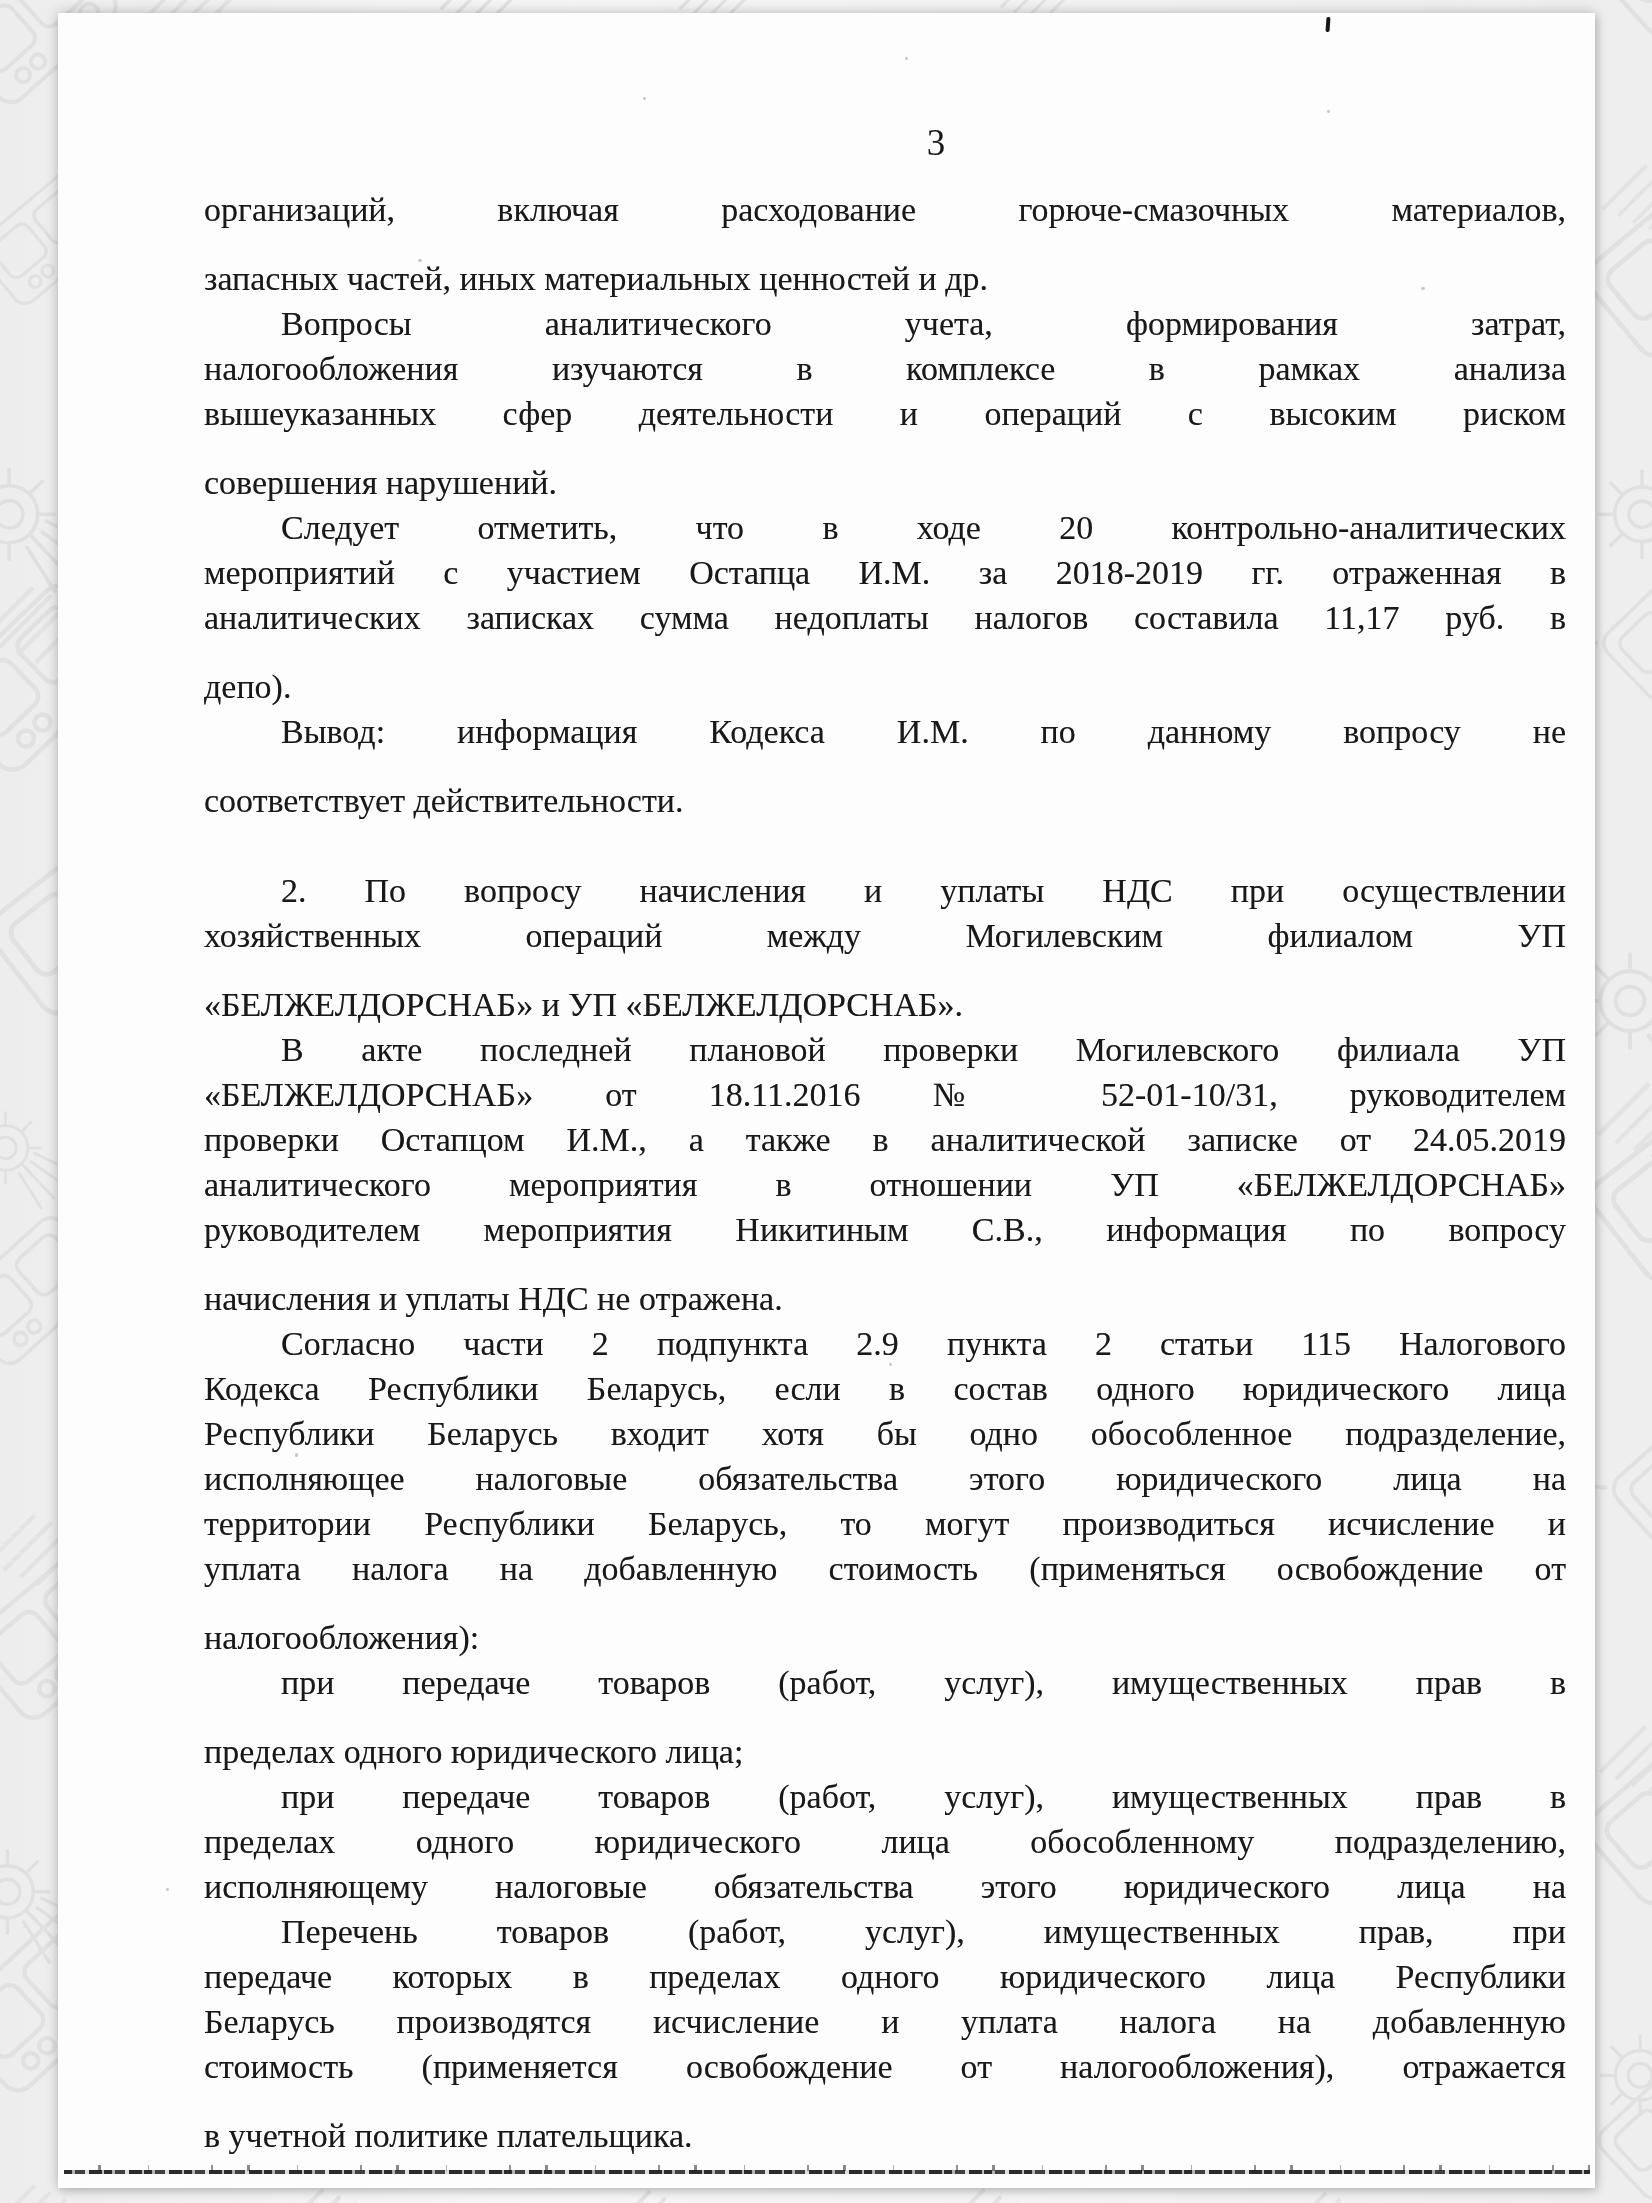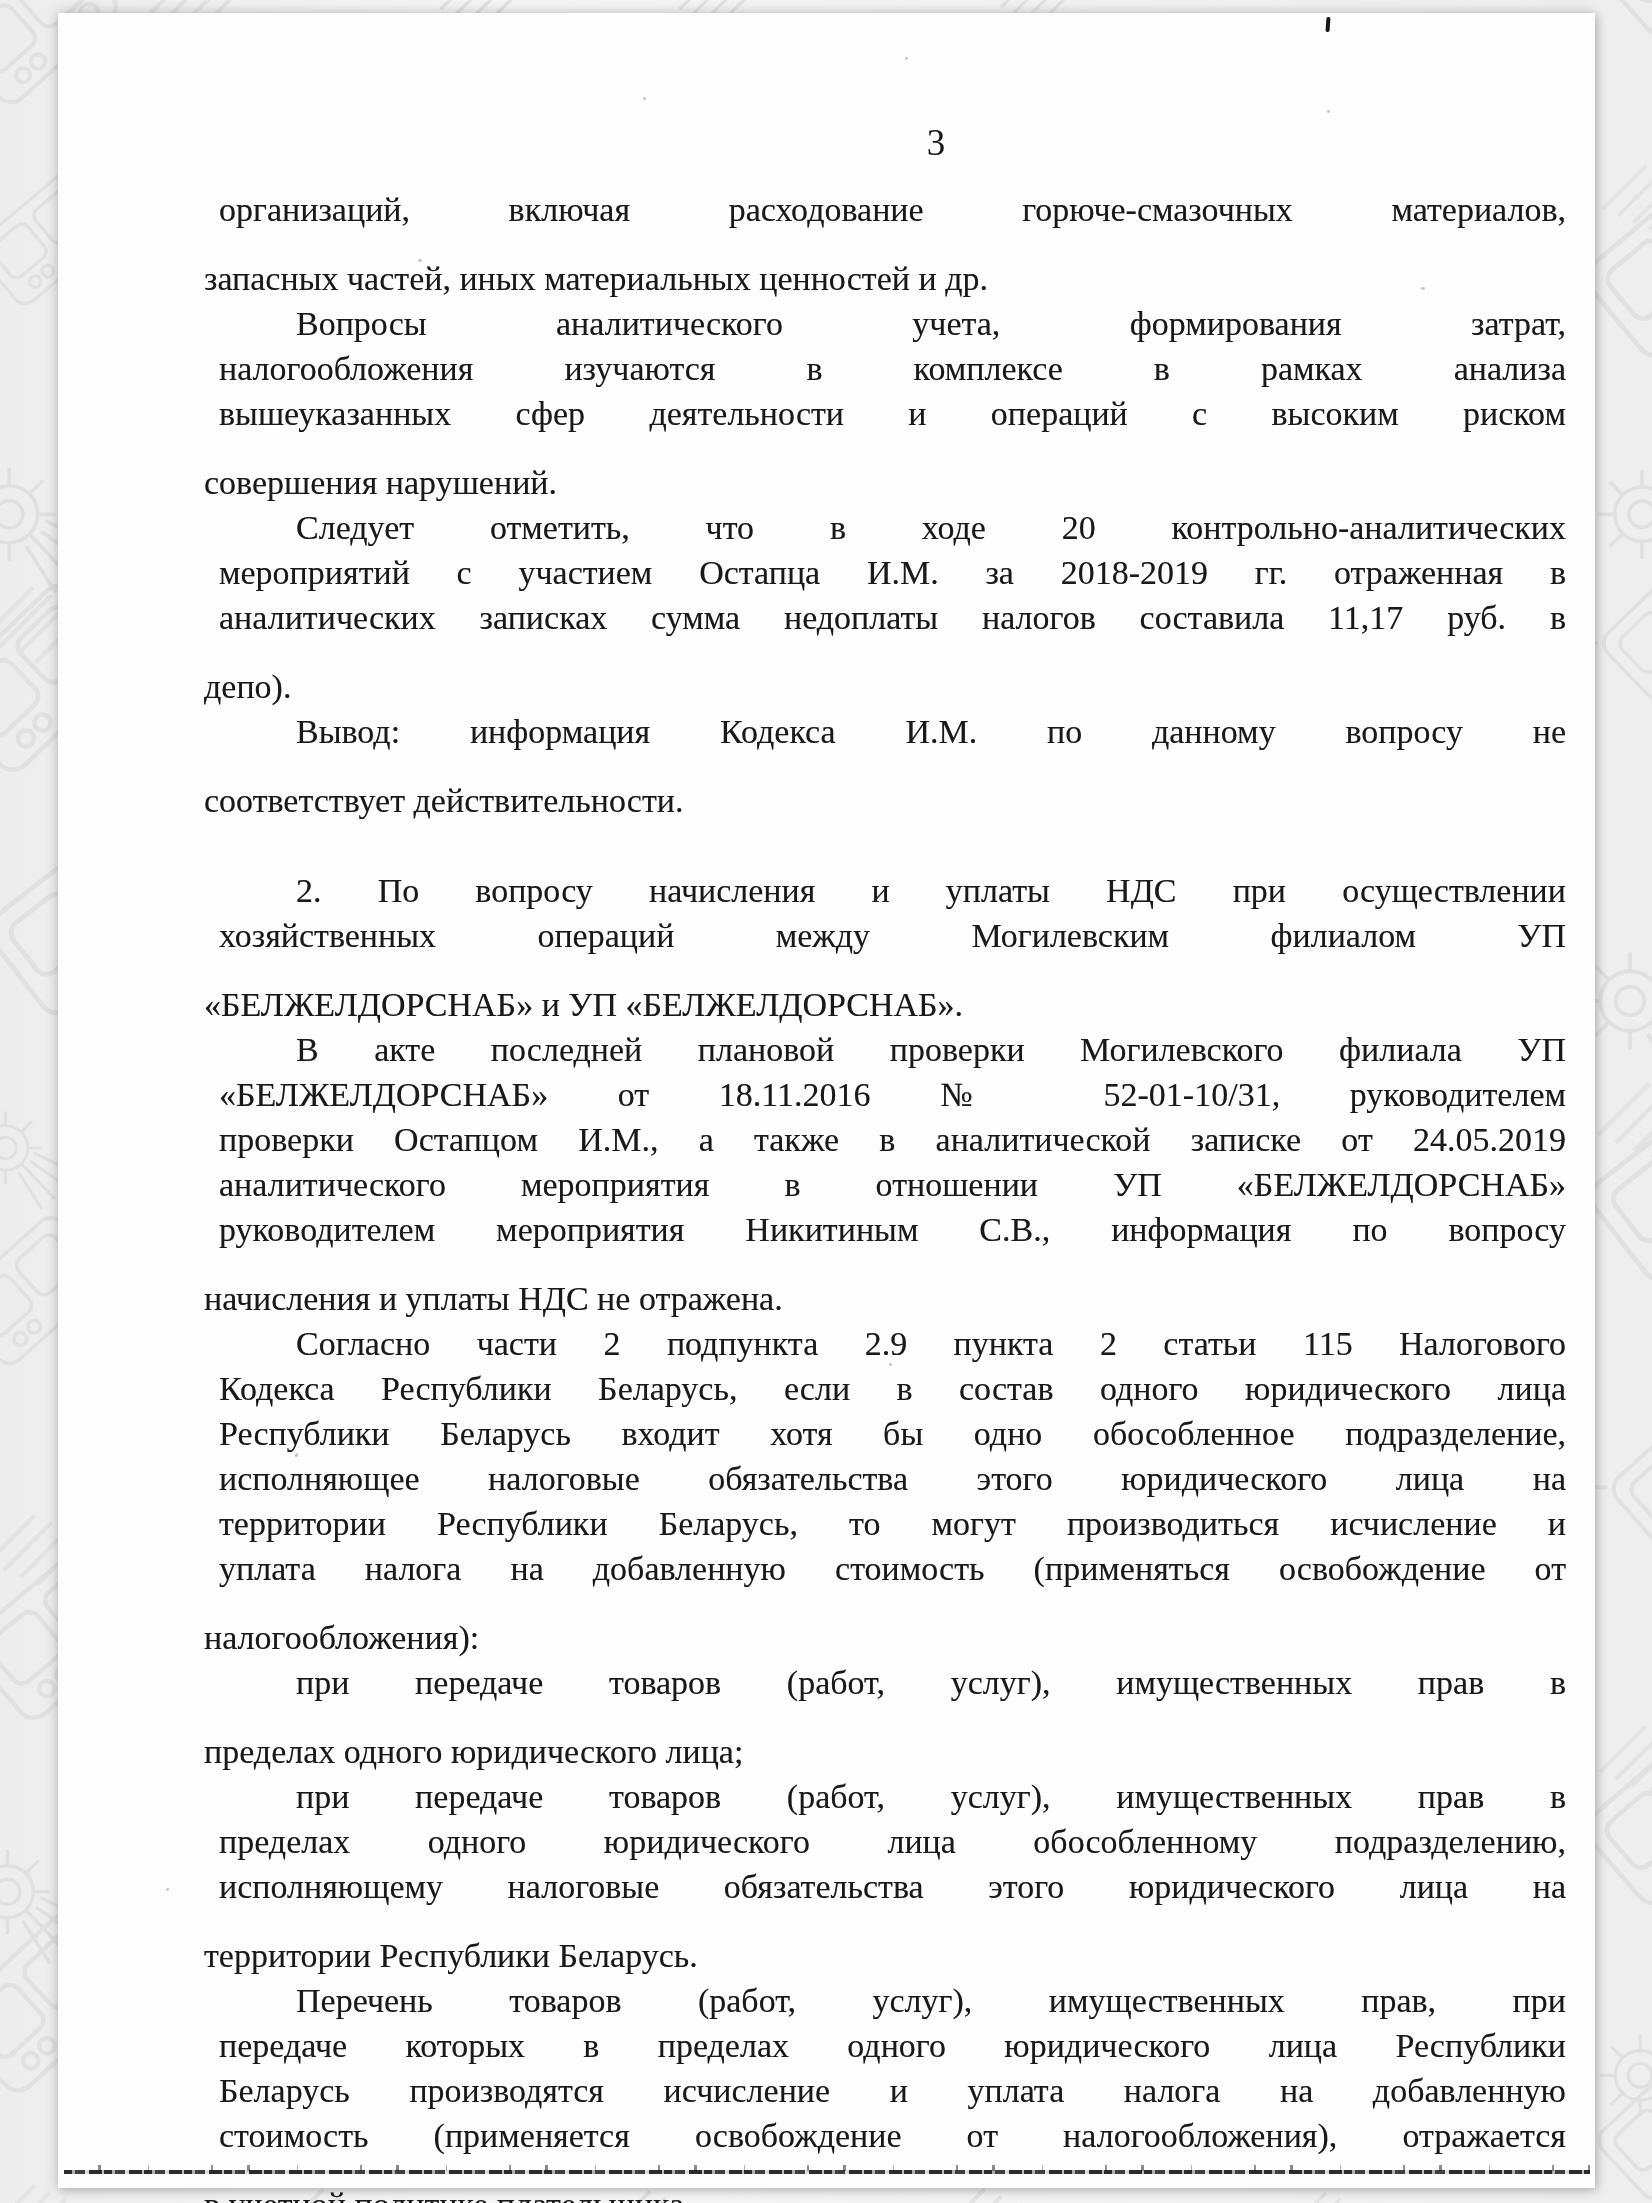--- a/index.html
+++ b/index.html
@@ -20,21 +20,21 @@
     font-size:37px;color:#171717;
   }
   .doc-text{
     position:absolute;left:146px;top:174px;width:1362px;
     font-size:34px;line-height:45px;color:#191919;
     text-shadow:0 0 0.6px rgba(10,10,10,.4);
   }
   .para{margin:0;}
   .para.gap{margin-top:45px;}
   .line{height:45px;white-space:nowrap;}
-  .line.j{white-space:normal;text-align:justify;text-align-last:justify;margin-left:15px;}
+  .line.j{white-space:normal;text-align:justify;text-align-last:justify;}
   .line.l{text-align:left;margin-top:24px;}
   .line.i{padding-left:77px;}
   .tick-mark{
     position:absolute;left:1268px;top:3.7px;width:3.7px;height:14.7px;
     background:#161616;transform:rotate(4deg);border-radius:1.8px;
   }
   .scan-line{
     position:absolute;left:5.5px;top:2157px;width:1526px;height:3.7px;
     background:repeating-linear-gradient(90deg,
       rgba(25,25,25,.92) 0 8.3px, rgba(80,80,80,.45) 8.3px 11px,
@@ -173,21 +173,20 @@
         <div class="line l">налогообложения):</div>
       </div>
       <div class="para">
         <div class="line j i">при передаче товаров (работ, услуг), имущественных прав в</div>
         <div class="line l">пределах одного юридического лица;</div>
       </div>
       <div class="para">
         <div class="line j i">при передаче товаров (работ, услуг), имущественных прав в</div>
         <div class="line j">пределах одного юридического лица обособленному подразделению,</div>
         <div class="line j">исполняющему налоговые обязательства этого юридического лица на</div>
-        <div class="line l">территории Республики Беларусь.</div>
       </div>
       <div class="para">
         <div class="line j i">Перечень товаров (работ, услуг), имущественных прав, при</div>
         <div class="line j">передаче которых в пределах одного юридического лица Республики</div>
         <div class="line j">Беларусь производятся исчисление и уплата налога на добавленную</div>
         <div class="line j">стоимость (применяется освобождение от налогообложения), отражается</div>
         <div class="line l">в учетной политике плательщика.</div>
       </div>
     </div>
 

